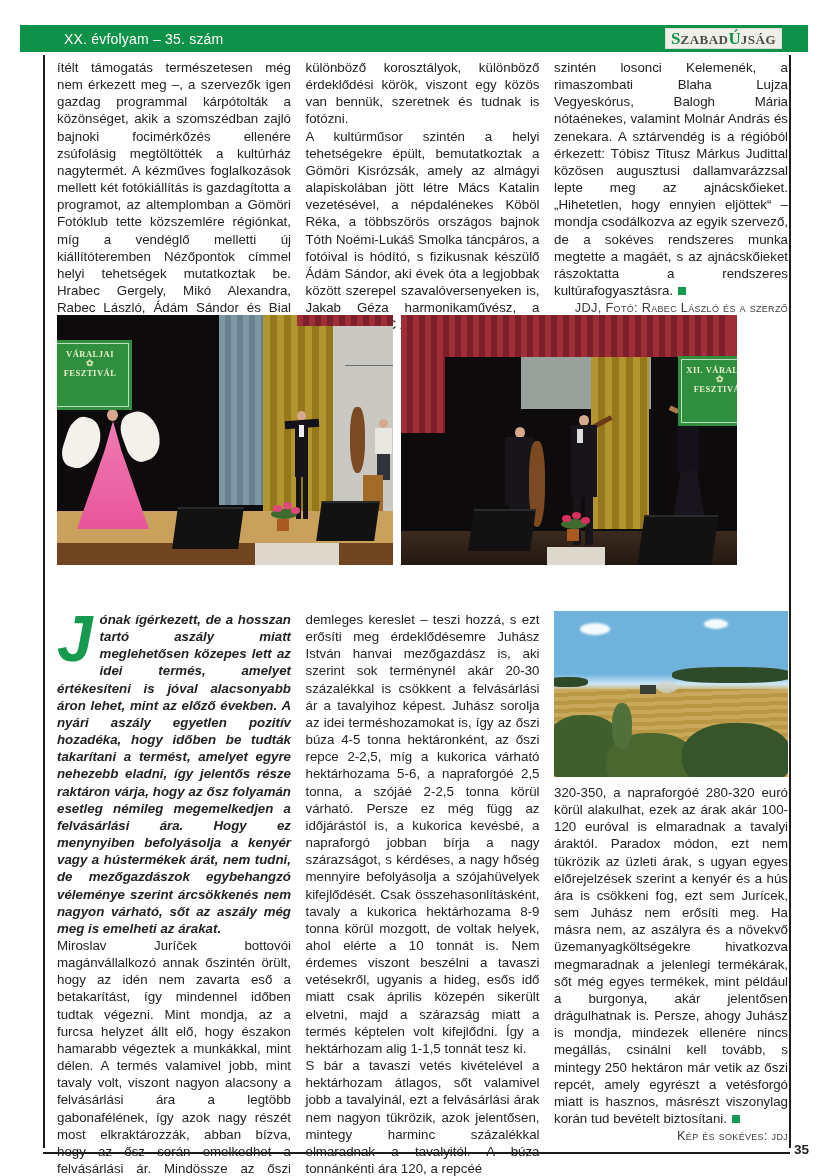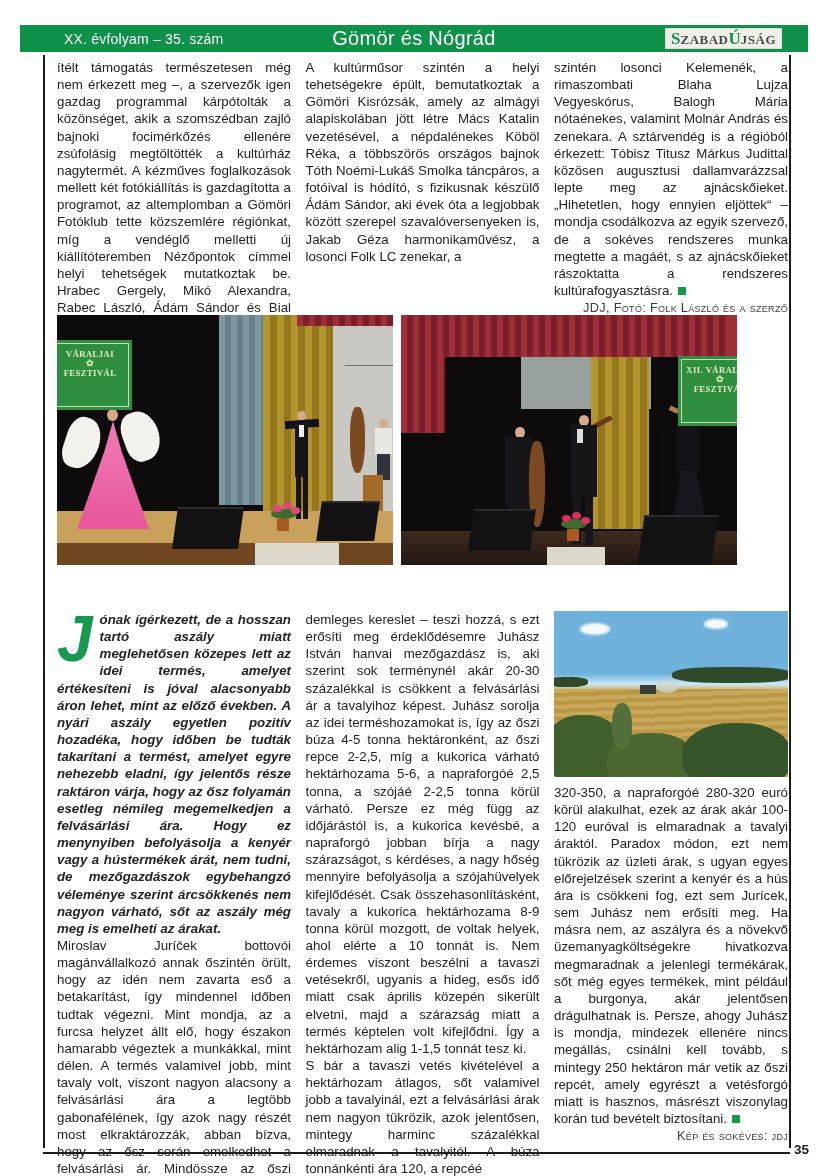--- a/index.html
+++ b/index.html
@@ -90,44 +90,44 @@
   .fp-dust { position:absolute; left:102px; top:70px; width:22px; height:12px; background:#cfd4cc;
              border-radius:50%; opacity:0.8; }
 </style>
 </head>
 <body>
 
 <div class="page">
 
   <header class="topbar">
     <span class="issue">XX. évfolyam – 35. szám</span>
-    <span class="section">Gömör és Nógrád</span>
     <span class="masthead">
       <span class="big">S</span>
         <span class="small">ZABAD</span>
         <span class="big">Ú</span>
         <span class="small">JSÁG</span>
     </span>
   </header>
 
   <div class="rule-v rule-left"></div>
   <div class="rule-v rule-right"></div>
   <div class="rule-bottom"></div>
   <div class="pagenum">35</div>
 
   <section class="cols article1">
     <div class="col">
       <p>ítélt támogatás természetesen még nem érkezett meg –, a szervezők igen gazdag programmal kárpótolták a közönséget, akik a szomszédban zajló bajnoki focimérkőzés ellenére zsúfolásig megtöltötték a kultúrház nagytermét. A kézműves foglalkozások mellett két fotókiállítás is gazdagította a programot, az altemplomban a Gömöri Fotóklub tette közszemlére régiónkat, míg a vendéglő melletti új kiállítóteremben Nézőpontok címmel helyi tehetségek mutatkoztak be. Hrabec Gergely, Mikó Alexandra, Rabec László, Ádám Sándor és Bial Gyula –</p>
     </div>
     <div class="col">
+      <p>különböző korosztályok, különböző érdeklődési körök, viszont egy közös van bennük, szeretnek és tudnak is fotózni.</p>
       <p>A kultúrműsor szintén a helyi tehetségekre épült, bemutatkoztak a Gömöri Kisrózsák, amely az almágyi alapiskolában jött létre Mács Katalin vezetésével, a népdalénekes Köböl Réka, a többszörös országos bajnok Tóth Noémi-Lukáš Smolka táncpáros, a fotóival is hódító, s fizikusnak készülő Ádám Sándor, aki évek óta a legjobbak között szerepel szavalóversenyeken is, Jakab Géza harmonikaművész, a losonci Folk LC zenekar, a</p>
     </div>
     <div class="col">
       <p><span>szintén losonci Kelemenék, a rimaszombati Blaha Lujza Vegyeskórus, Balogh Mária nótaénekes, valamint Molnár András és zenekara. A sztárvendég is a régióból érkezett: Tóbisz Titusz Márkus Judittal közösen augusztusi dallamvarázzsal lepte meg az ajnácskőieket. „Hihetetlen, hogy ennyien eljöttek“ – mondja csodálkozva az egyik szervező, de a sokéves rendszeres munka megtette a magáét, s az ajnácskőieket rászoktatta a rendszeres kultúrafogyasztásra.</span><span class="endsq"></span></p>
-      <p class="credit">JDJ, Fotó: Folk László és a szerző</p>
+      <p class="credit">JDJ, Fotó: Rabec László és a szerző</p>
     </div>
   </section>
 
   <div class="photorow">
 
     <div class="stagephoto">
       <div class="curtain-blue" style="left:162px; top:0; width:46px; height:190px;"></div>
       <div class="curtain-gold" style="left:206px; top:0; width:72px; height:198px;"></div>
       <div class="wall" style="left:276px; top:8px; width:78px; height:190px;"></div>
       <div class="rig" style="left:288px; top:50px; width:56px; height:26px;"></div>

